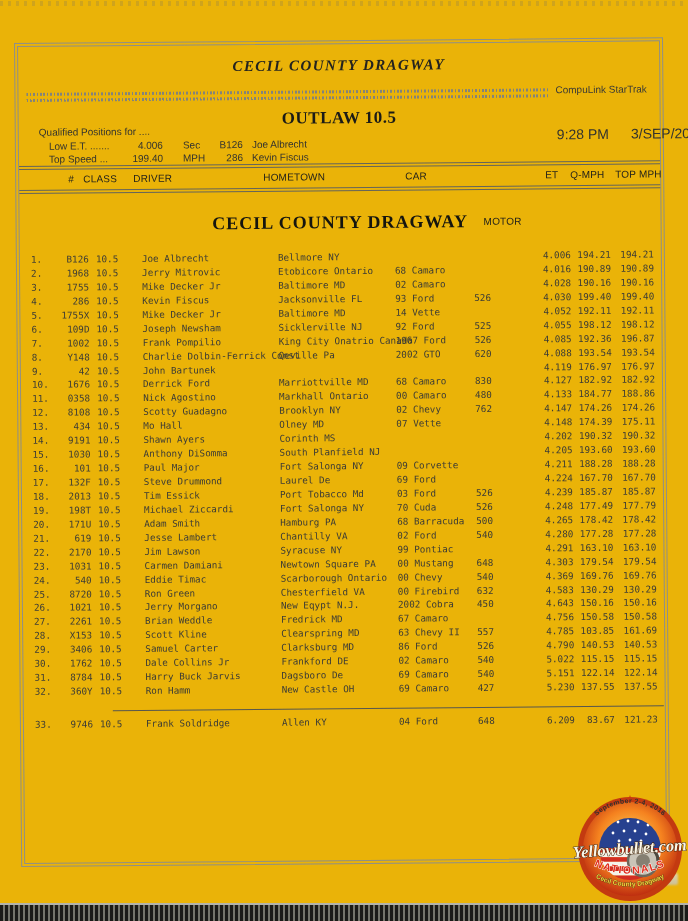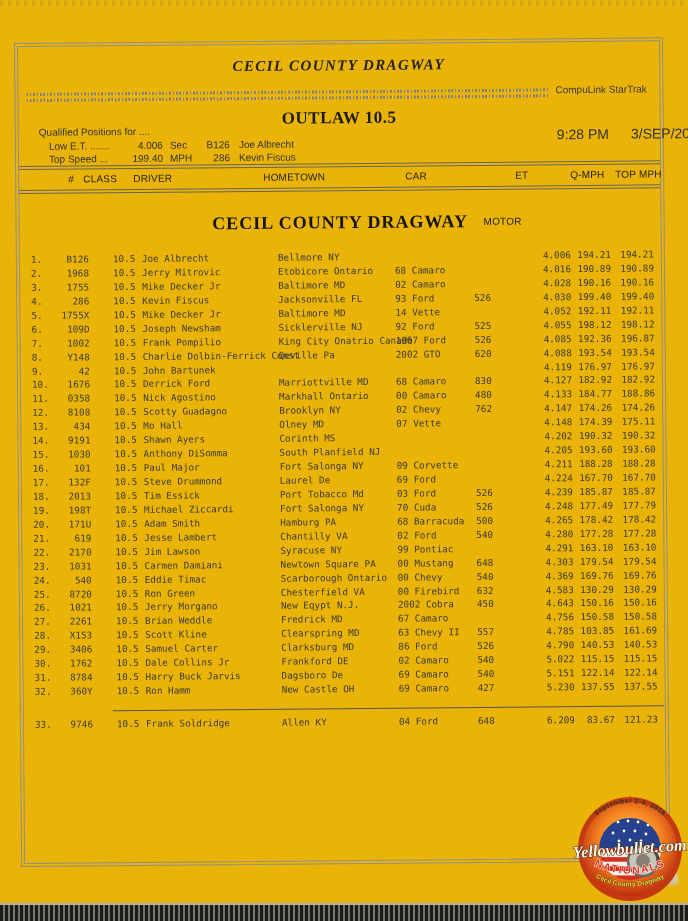--- a/index.html
+++ b/index.html
@@ -17,40 +17,40 @@
     background:repeating-linear-gradient(90deg,#83837a 0 1.6px,rgba(255,255,255,0) 1.6px 3.4px);}
   .dotband::before{top:0}.dotband::after{bottom:0}
   .compulink{position:absolute;left:537px;top:42px;font-size:10px;color:#3a3a36;white-space:nowrap;}
   .event-title{position:absolute;left:0;right:0;top:64px;text-align:center;
                font:700 17px "Liberation Serif",serif;letter-spacing:.5px;color:#1b1b17;}
   .qualblock{position:absolute;left:20px;top:79px;font-size:10px;color:#33332f;line-height:13.6px;}
   .q-line{white-space:nowrap;}
   .q-indent{margin-left:10px;}
   .q-label{display:inline-block;width:78px;}
   .q-val{display:inline-block;width:36px;text-align:right;}
-  .q-unit{display:inline-block;width:26px;padding-left:7px;}
+  .q-unit{display:inline-block;width:26px;padding-left:20px;}
   .q-num{display:inline-block;width:30px;text-align:right;padding-left:4px;}
   .q-name{padding-left:9px;}
   .timestamp{position:absolute;left:538px;top:84px;font-size:14px;color:#33332f;white-space:nowrap;}
   .timestamp .date{margin-left:22px;}
   .rule{position:absolute;left:0;right:0;height:0;border-top:4px double #64645c;}
   .rule1{top:119px}.rule2{top:143px}
   .thead{position:absolute;left:0;top:127px;height:14px;font-size:10px;color:#1f1f1b;font-weight:500;}
   .col-h{position:absolute;top:0;white-space:nowrap;letter-spacing:.2px;}
   .title2{position:absolute;left:0;right:0;top:168px;text-align:center;
           font:700 18px "Liberation Serif",serif;letter-spacing:1px;color:#15150f;}
   .tbody,.tsep{position:absolute;left:0;width:642px;
     font-family:"DejaVu Sans Mono",monospace;font-size:9.3px;color:#3b3b36;}
   .tbody{top:206px;}
   .tsep{top:671px;}
   .trow{display:flex;height:13.95px;line-height:13.4px;}
   .tcell{box-sizing:border-box;white-space:nowrap;overflow:visible;flex:none;}
   .c-pos{width:40px;padding-left:11px;}
   .c-num{width:29px;text-align:right;}
-  .c-cls{width:52px;padding-left:24px;}
+  .c-cls{width:52px;padding-left:7px;}
   .c-driver{width:137px;padding-left:1px;}
   .c-home{width:117px;}
   .c-car{width:77px;}
   .c-motor{width:38px;padding-left:2px;}
   .c-et{width:61px;text-align:right;}
   .c-q{width:40px;text-align:right;}
   .c-top{width:43px;text-align:right;}
   .sep-line{position:absolute;left:89px;top:664px;width:551px;height:0;border-top:1.5px solid #57574f;}
   .film-strip{position:absolute;left:0;right:0;bottom:0;height:16px;z-index:5;
     border-top:2px solid #b3b3ab;
@@ -90,21 +90,21 @@
     </div>
 
     <div class="rule rule1"></div>
     <div class="thead">
         <span class="col-h" style="left: 49px;">#</span>
         <span class="col-h" style="left: 64px;">CLASS</span>
         <span class="col-h" style="left: 114px;">DRIVER</span>
         <span class="col-h" style="left: 244px;">HOMETOWN</span>
         <span class="col-h" style="left: 386px;">CAR</span>
         <span class="col-h" style="left: 464px; margin-top: 46px;">MOTOR</span>
-        <span class="col-h" style="left: 496px;">ET</span>
+        <span class="col-h" style="left: 526px;">ET</span>
         <span class="col-h" style="left: 551px;">Q-MPH</span>
         <span class="col-h" style="left: 596px;">TOP MPH</span>
       </div>
     <div class="rule rule2"></div>
 
     <div class="title2">CECIL COUNTY DRAGWAY</div>
 
     <div class="tbody">
         <div class="trow">
           <span class="tcell c-pos">1.</span>

